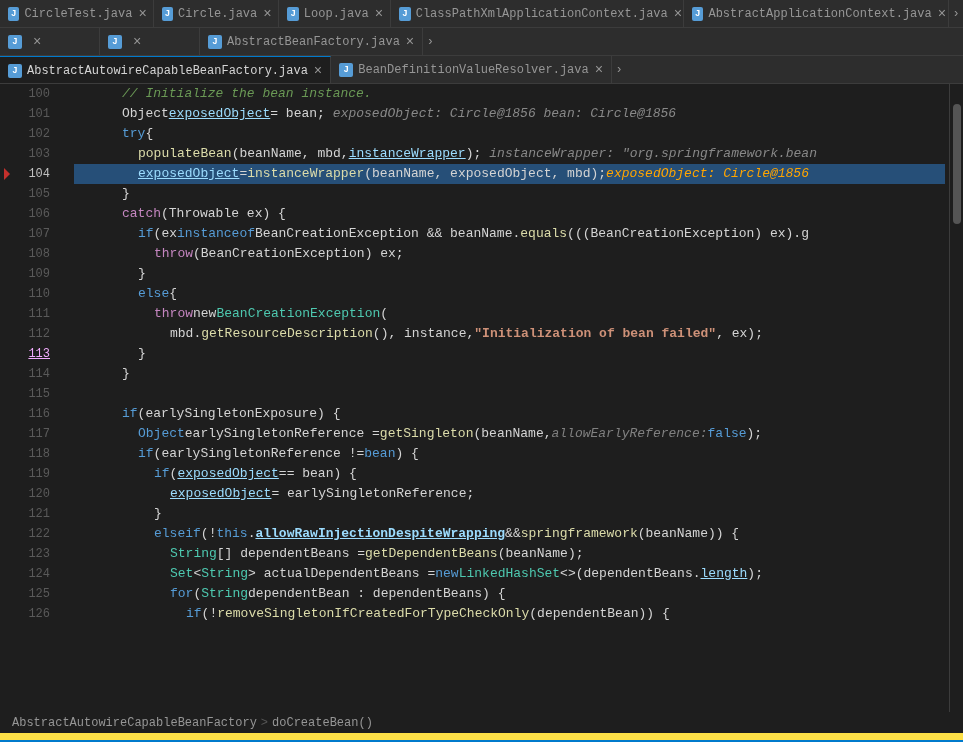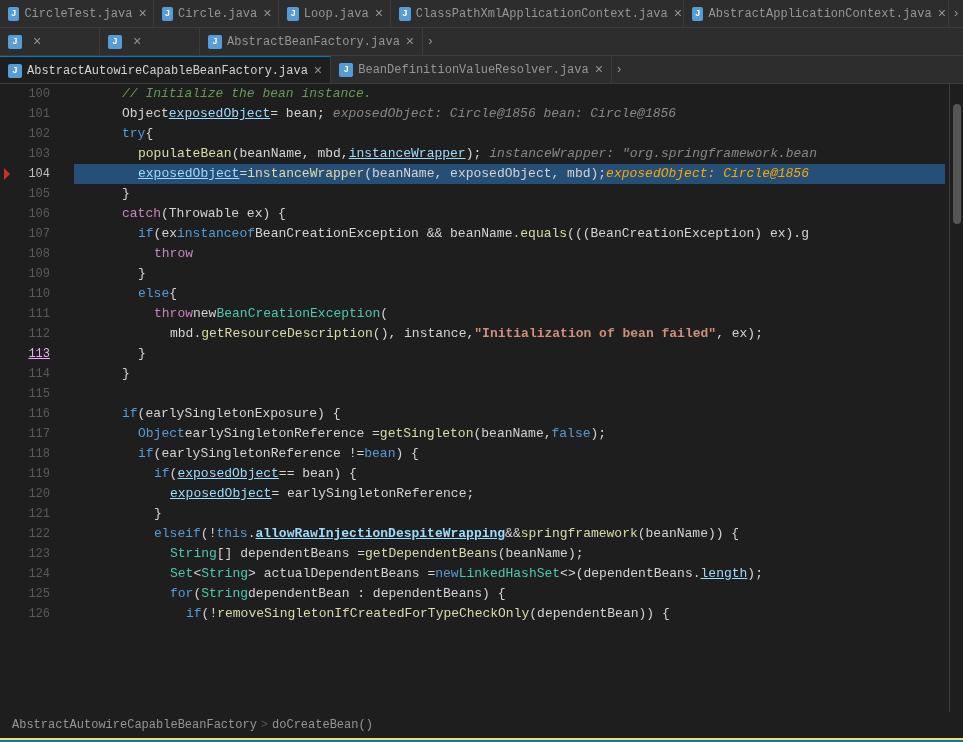--- a/index.html
+++ b/index.html
@@ -171,21 +171,21 @@
       align-items: center;
       padding: 0 12px;
       font-size: 12px;
       color: #fff;
     }
 
     
     .breadcrumb {
       height: 28px;
       background: #1e1e1e;
-      border-bottom: 2px solid #fde047;
+      border-bottom: 7px solid #fde047;
       display: flex;
       align-items: center;
       padding: 0 12px;
       font-size: 12px;
       color: #969696;
     }
     .breadcrumb .separator {
       margin: 0 4px;
       color: #555;
     }
@@ -454,20 +454,21 @@
         <span class="kw">if</span>
         <span class="plain"> (ex </span>
         <span class="kw">instanceof</span>
         <span class="plain"> BeanCreationException &amp;&amp; beanName.</span>
         <span class="method">equals</span>
         <span class="plain">(((BeanCreationException) ex).g</span>
       </div>
       <div class="code-line">
         <span style="display: inline-block; width: 80px;"></span>
         <span class="kw-ctrl">throw</span>
+        <span class="plain"> (BeanCreationException) ex;</span>
       </div>
       <div class="code-line">
         <span style="display: inline-block; width: 64px;"></span>
         <span class="plain">}</span>
       </div>
       <div class="code-line">
         <span style="display: inline-block; width: 64px;"></span>
         <span class="kw">else</span>
         <span class="plain"> {</span>
       </div>
@@ -499,20 +500,21 @@
         <span style="display: inline-block; width: 48px;"></span>
         <span class="kw">if</span>
         <span class="plain"> (earlySingletonExposure) {</span>
       </div>
       <div class="code-line">
         <span style="display: inline-block; width: 64px;"></span>
         <span class="kw">Object</span>
         <span class="plain"> earlySingletonReference = </span>
         <span class="method">getSingleton</span>
         <span class="plain">(beanName,  </span>
+        <span class="param-hint">allowEarlyReference:</span>
         <span class="plain"> </span>
         <span class="kw">false</span>
         <span class="plain">);</span>
       </div>
       <div class="code-line">
         <span style="display: inline-block; width: 64px;"></span>
         <span class="kw">if</span>
         <span class="plain"> (earlySingletonReference != </span>
         <span class="kw">bean</span>
         <span class="plain">) {</span>

